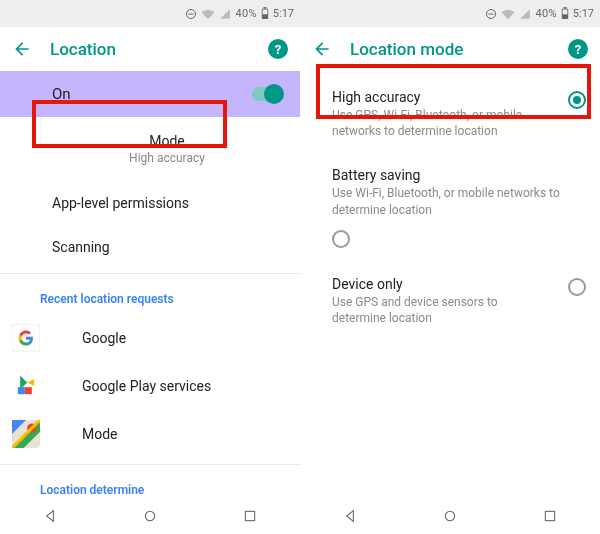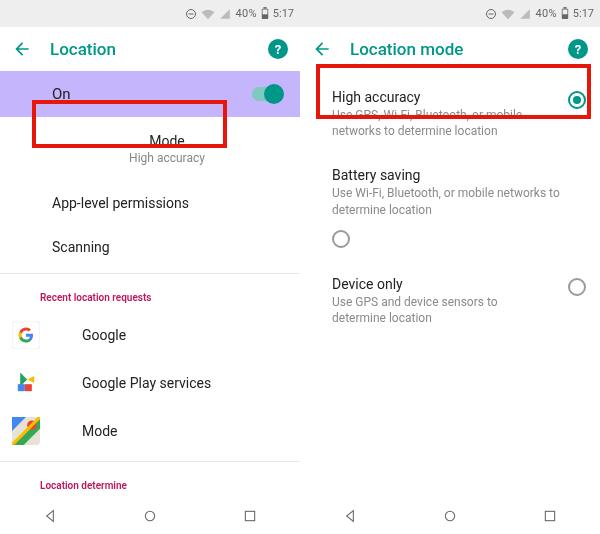--- a/index.html
+++ b/index.html
@@ -23,21 +23,21 @@
   
   .row { padding: 14px 18px 14px 52px; position: relative; }
   .row .primary { font-size: 14px; color: #222; }
   .row .secondary { font-size: 12px; color: #888; margin-top: 2px; }
   .row.toggle { background: #c4b5fd; display: flex; align-items: center; justify-content: space-between; padding-right: 18px; }
   .row.toggle .primary { font-size: 15px; }
 
   .switch { width: 30px; height: 14px; border-radius: 7px; background: #7fc9c1; position: relative; }
   .switch::after { content: ""; position: absolute; right: -2px; top: -3px; width: 20px; height: 20px; border-radius: 50%; background: #009688; }
 
-  .section { font-size: 10px; font-weight: 600; color: #be185d; padding: 14px 18px 8px 40px; }
+  .section { font-size: 12px; font-weight: 600; color: #3b82f6; padding: 14px 18px 8px 40px; }
 
   .app-row { display: flex; align-items: center; gap: 14px; padding: 10px 18px 10px 12px; }
   .app-row .app-icon { width: 28px; height: 28px; display: flex; align-items: center; justify-content: center; }
   .app-row .app-label { font-size: 14px; color: #222; margin-left: 28px; }
 
   .divider { height: 1px; background: #e8e8e8; margin: 4px 0; }
 
   
   .highlight { border: 4px solid #e5170b; position: absolute; pointer-events: none; }
 

